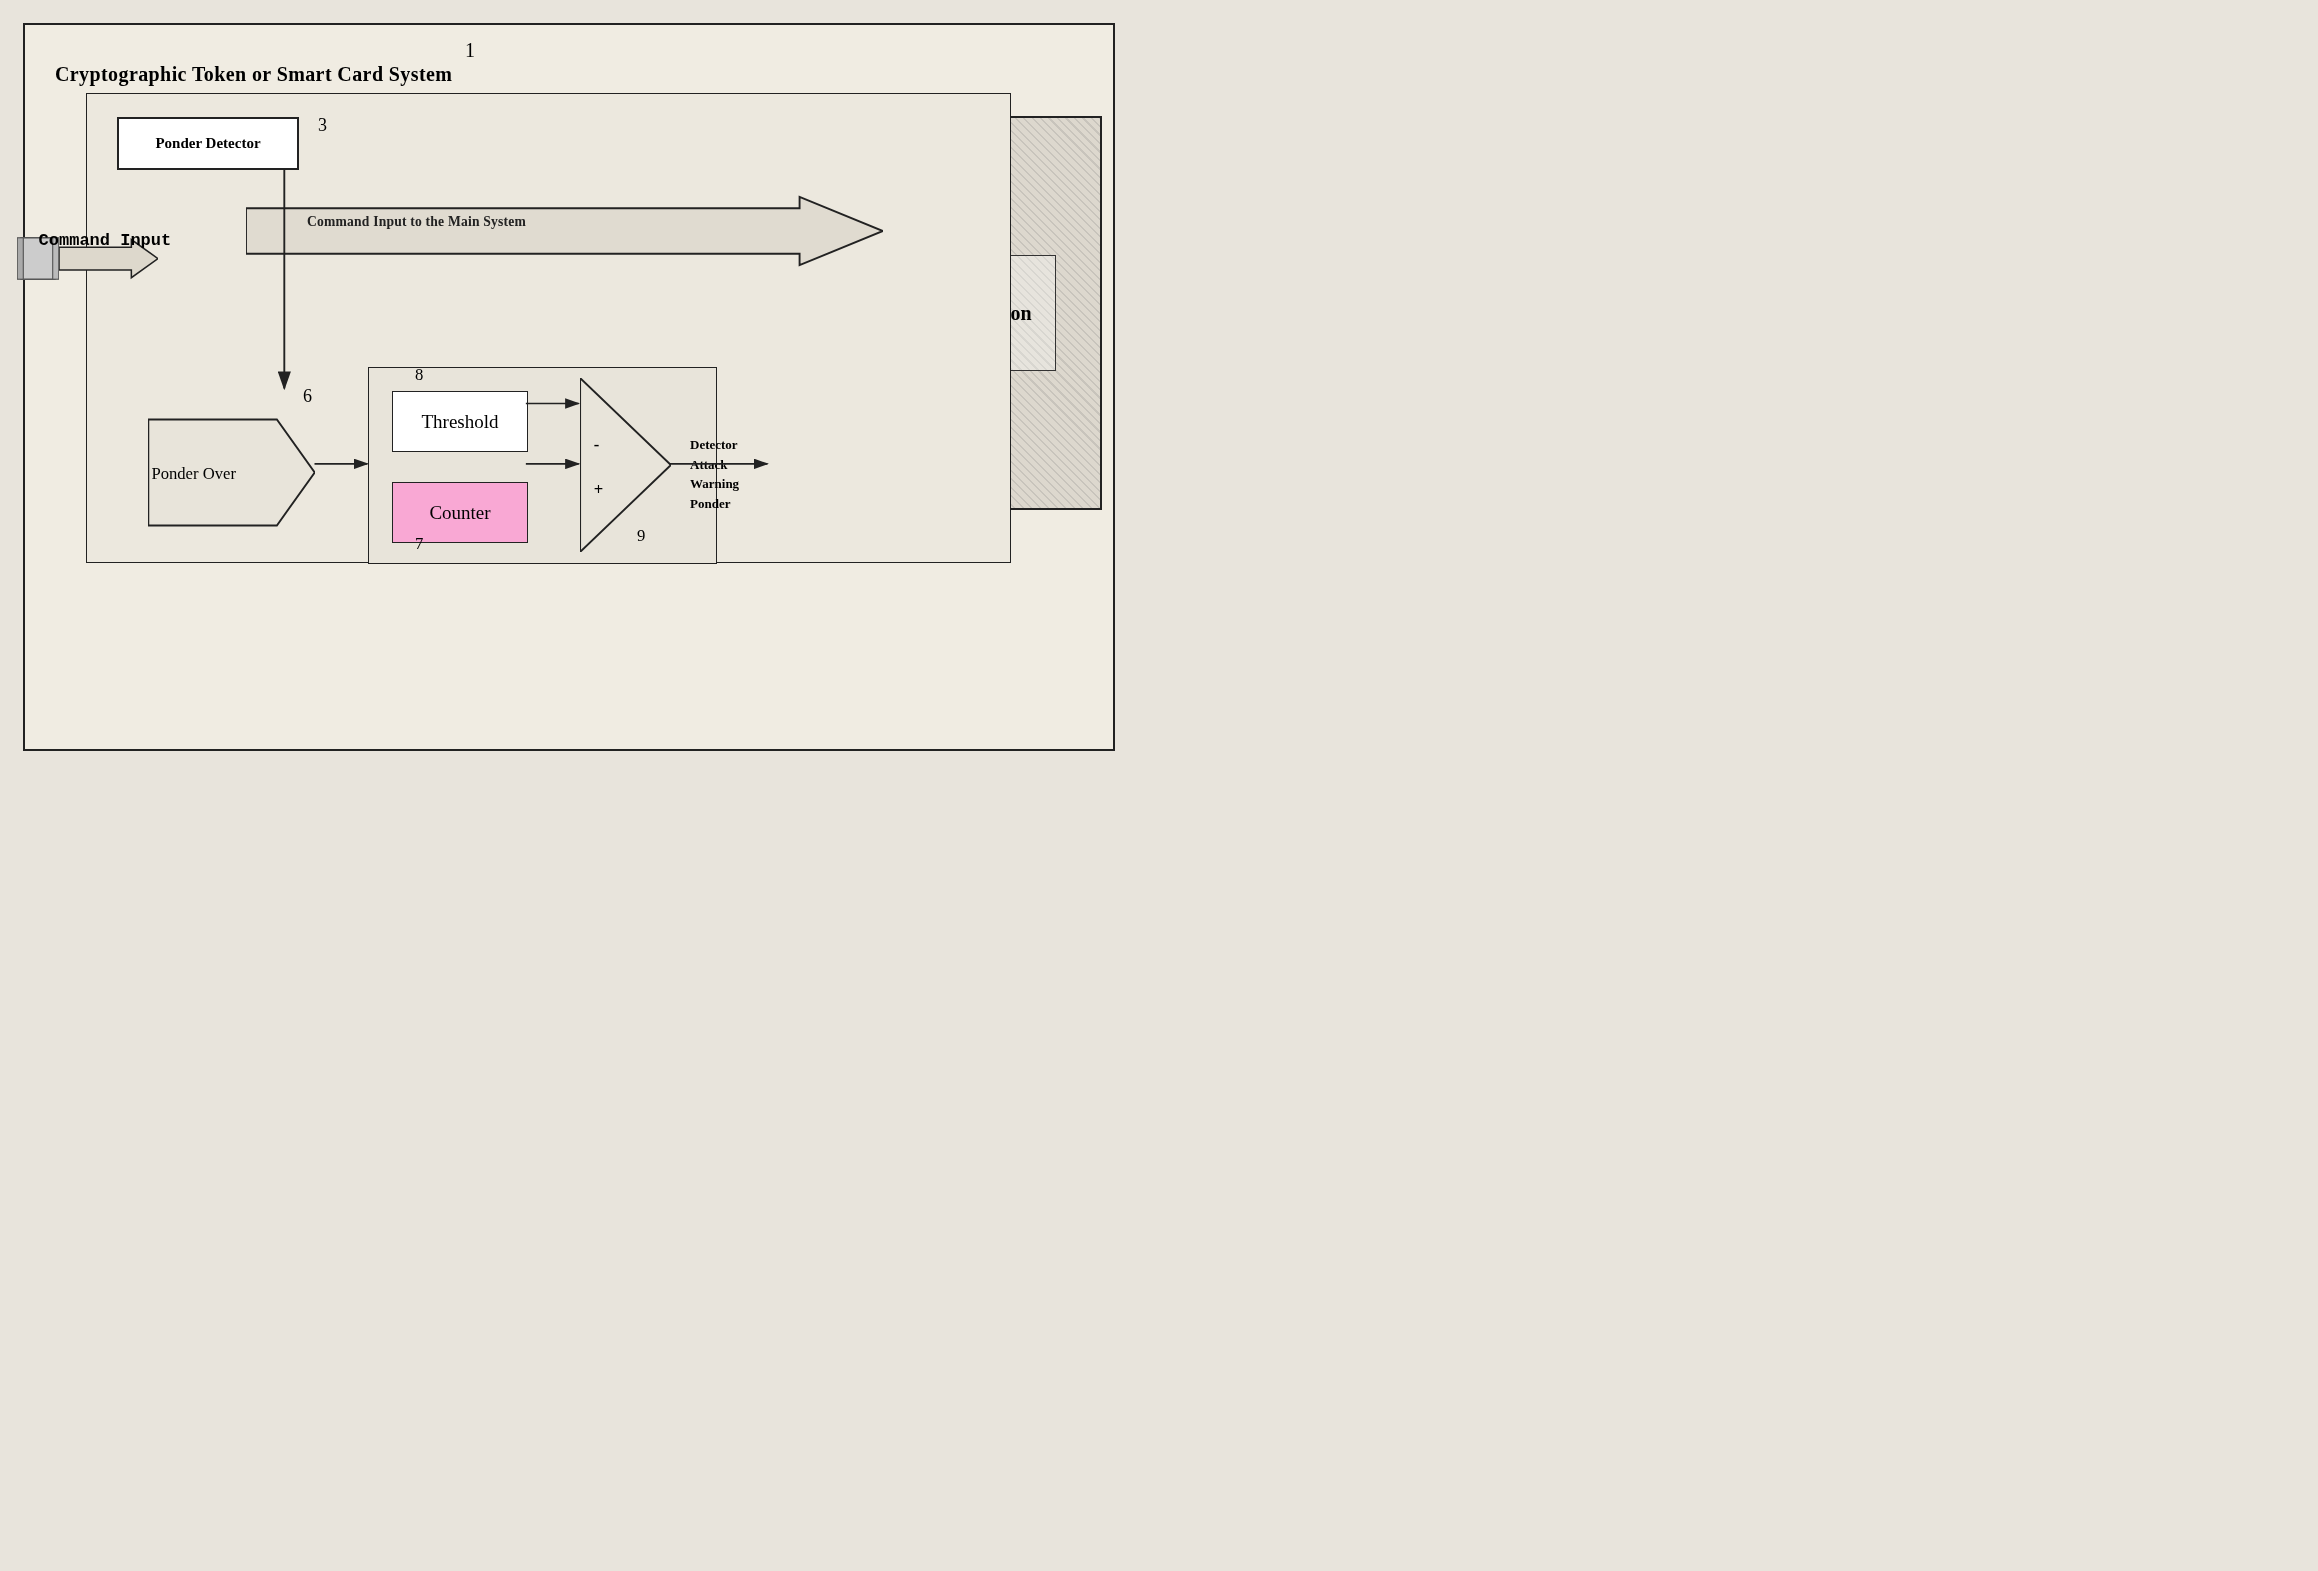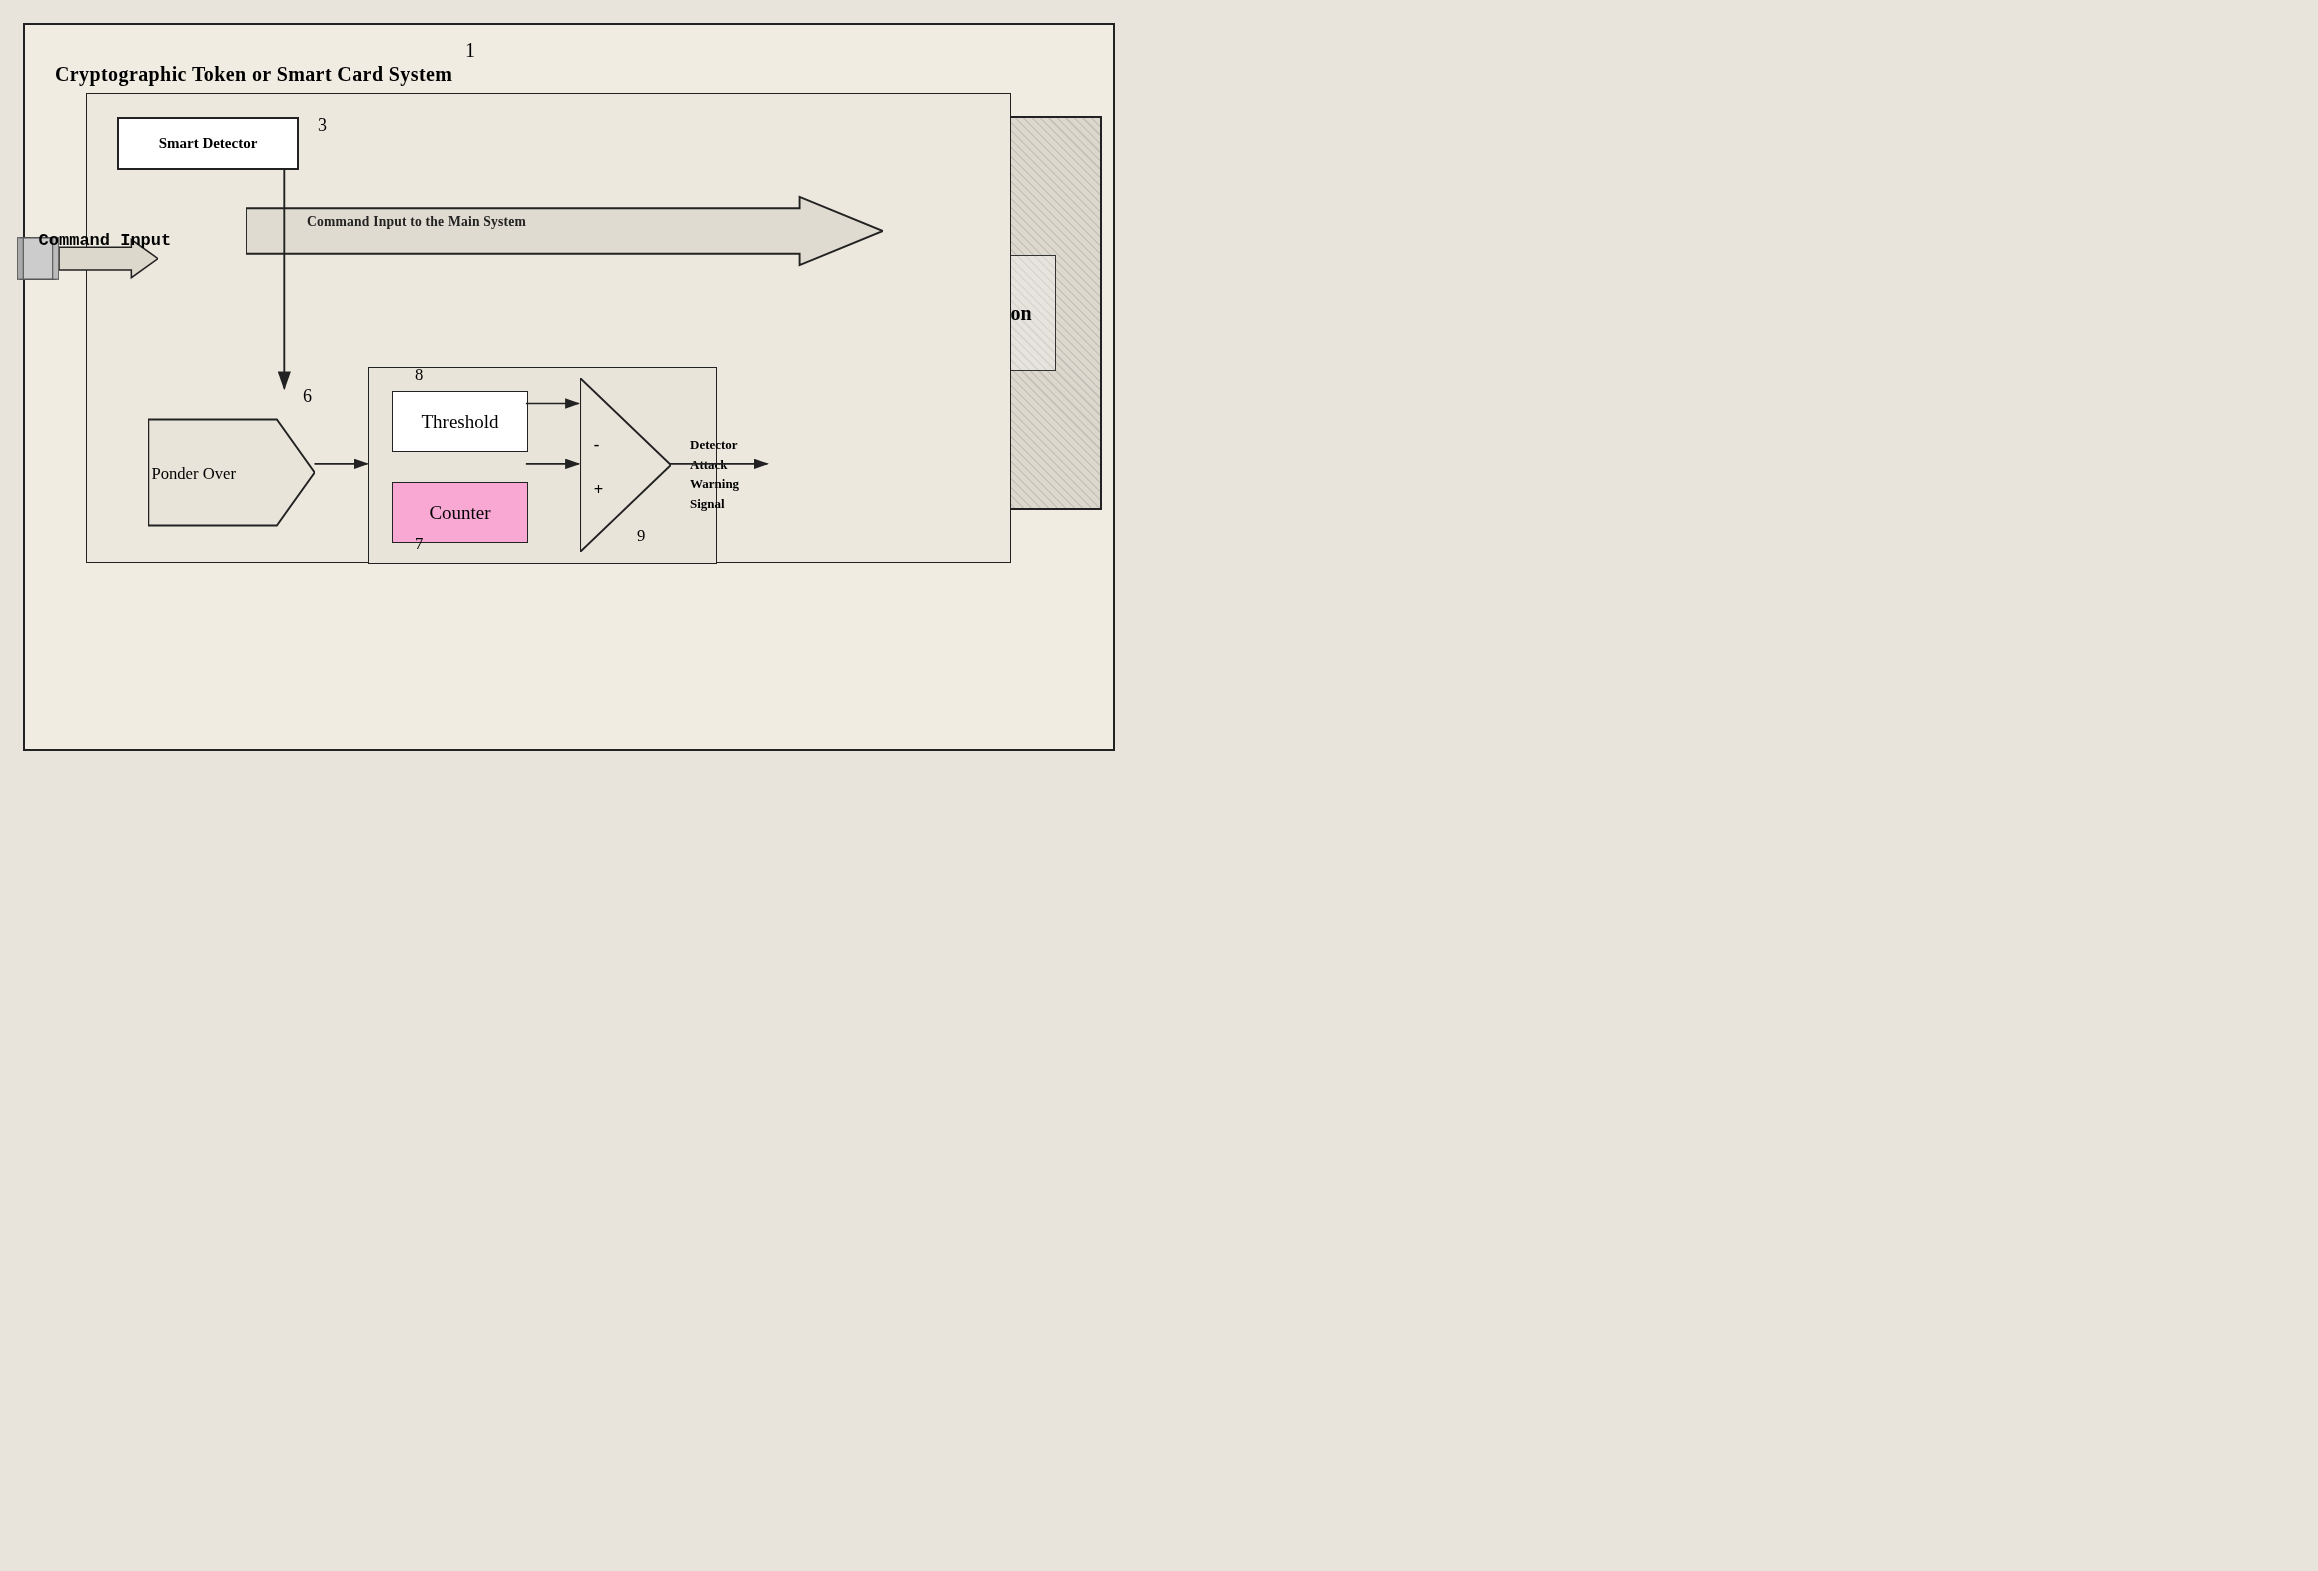--- a/index.html
+++ b/index.html
@@ -272,21 +272,21 @@
         <span>Elaboration</span><br>
         <span>System</span>
       </div>
     </div>
     <span class="number-2">2</span>
   </div>
 
   <div class="inner-system-box">
 
     <div class="attack-detector-box">
-      <span class="attack-detector-label">Smart Detector</span>
+      <span class="attack-detector-label">Ponder Detector</span>
     </div>
     <span class="number-3">3</span>
 
     <div class="big-arrow-container">
       <svg class="big-arrow" viewBox="0 0 840 100" xmlns="http://www.w3.org/2000/svg">
         <polygon points="0,20 730,20 730,5 840,50 730,95 730,80 0,80" fill="#e0dbd0" stroke="#222" stroke-width="2.5"></polygon>
       </svg>
     </div>
     <span class="big-arrow-label">Command Input to the Main System</span>
 
@@ -309,21 +309,21 @@
         <text x="18" y="95" font-size="22" font-family="Times New Roman" font-weight="bold">-</text>
         <text x="18" y="155" font-size="22" font-family="Times New Roman" font-weight="bold">+</text>
       </svg>
     </div>
     <span class="number-9">9</span>
 
     <div class="warning-label">
       <span>Detector</span><br>
       <span>Attack</span><br>
       <span>Warning</span><br>
-      <span>Signal</span>
+      <span>Ponder</span>
     </div>
 
     <div class="ponder-over-box">
       <svg viewBox="0 0 220 160" width="167" height="121" xmlns="http://www.w3.org/2000/svg">
 
         <polygon points="0,10 170,10 220,80 170,150 0,150" fill="#e8e4da" stroke="#222" stroke-width="2.5"></polygon>
         <text x="60" y="88" font-size="22" font-family="Times New Roman" text-anchor="middle">Ponder Over</text>
       </svg>
     </div>
 

